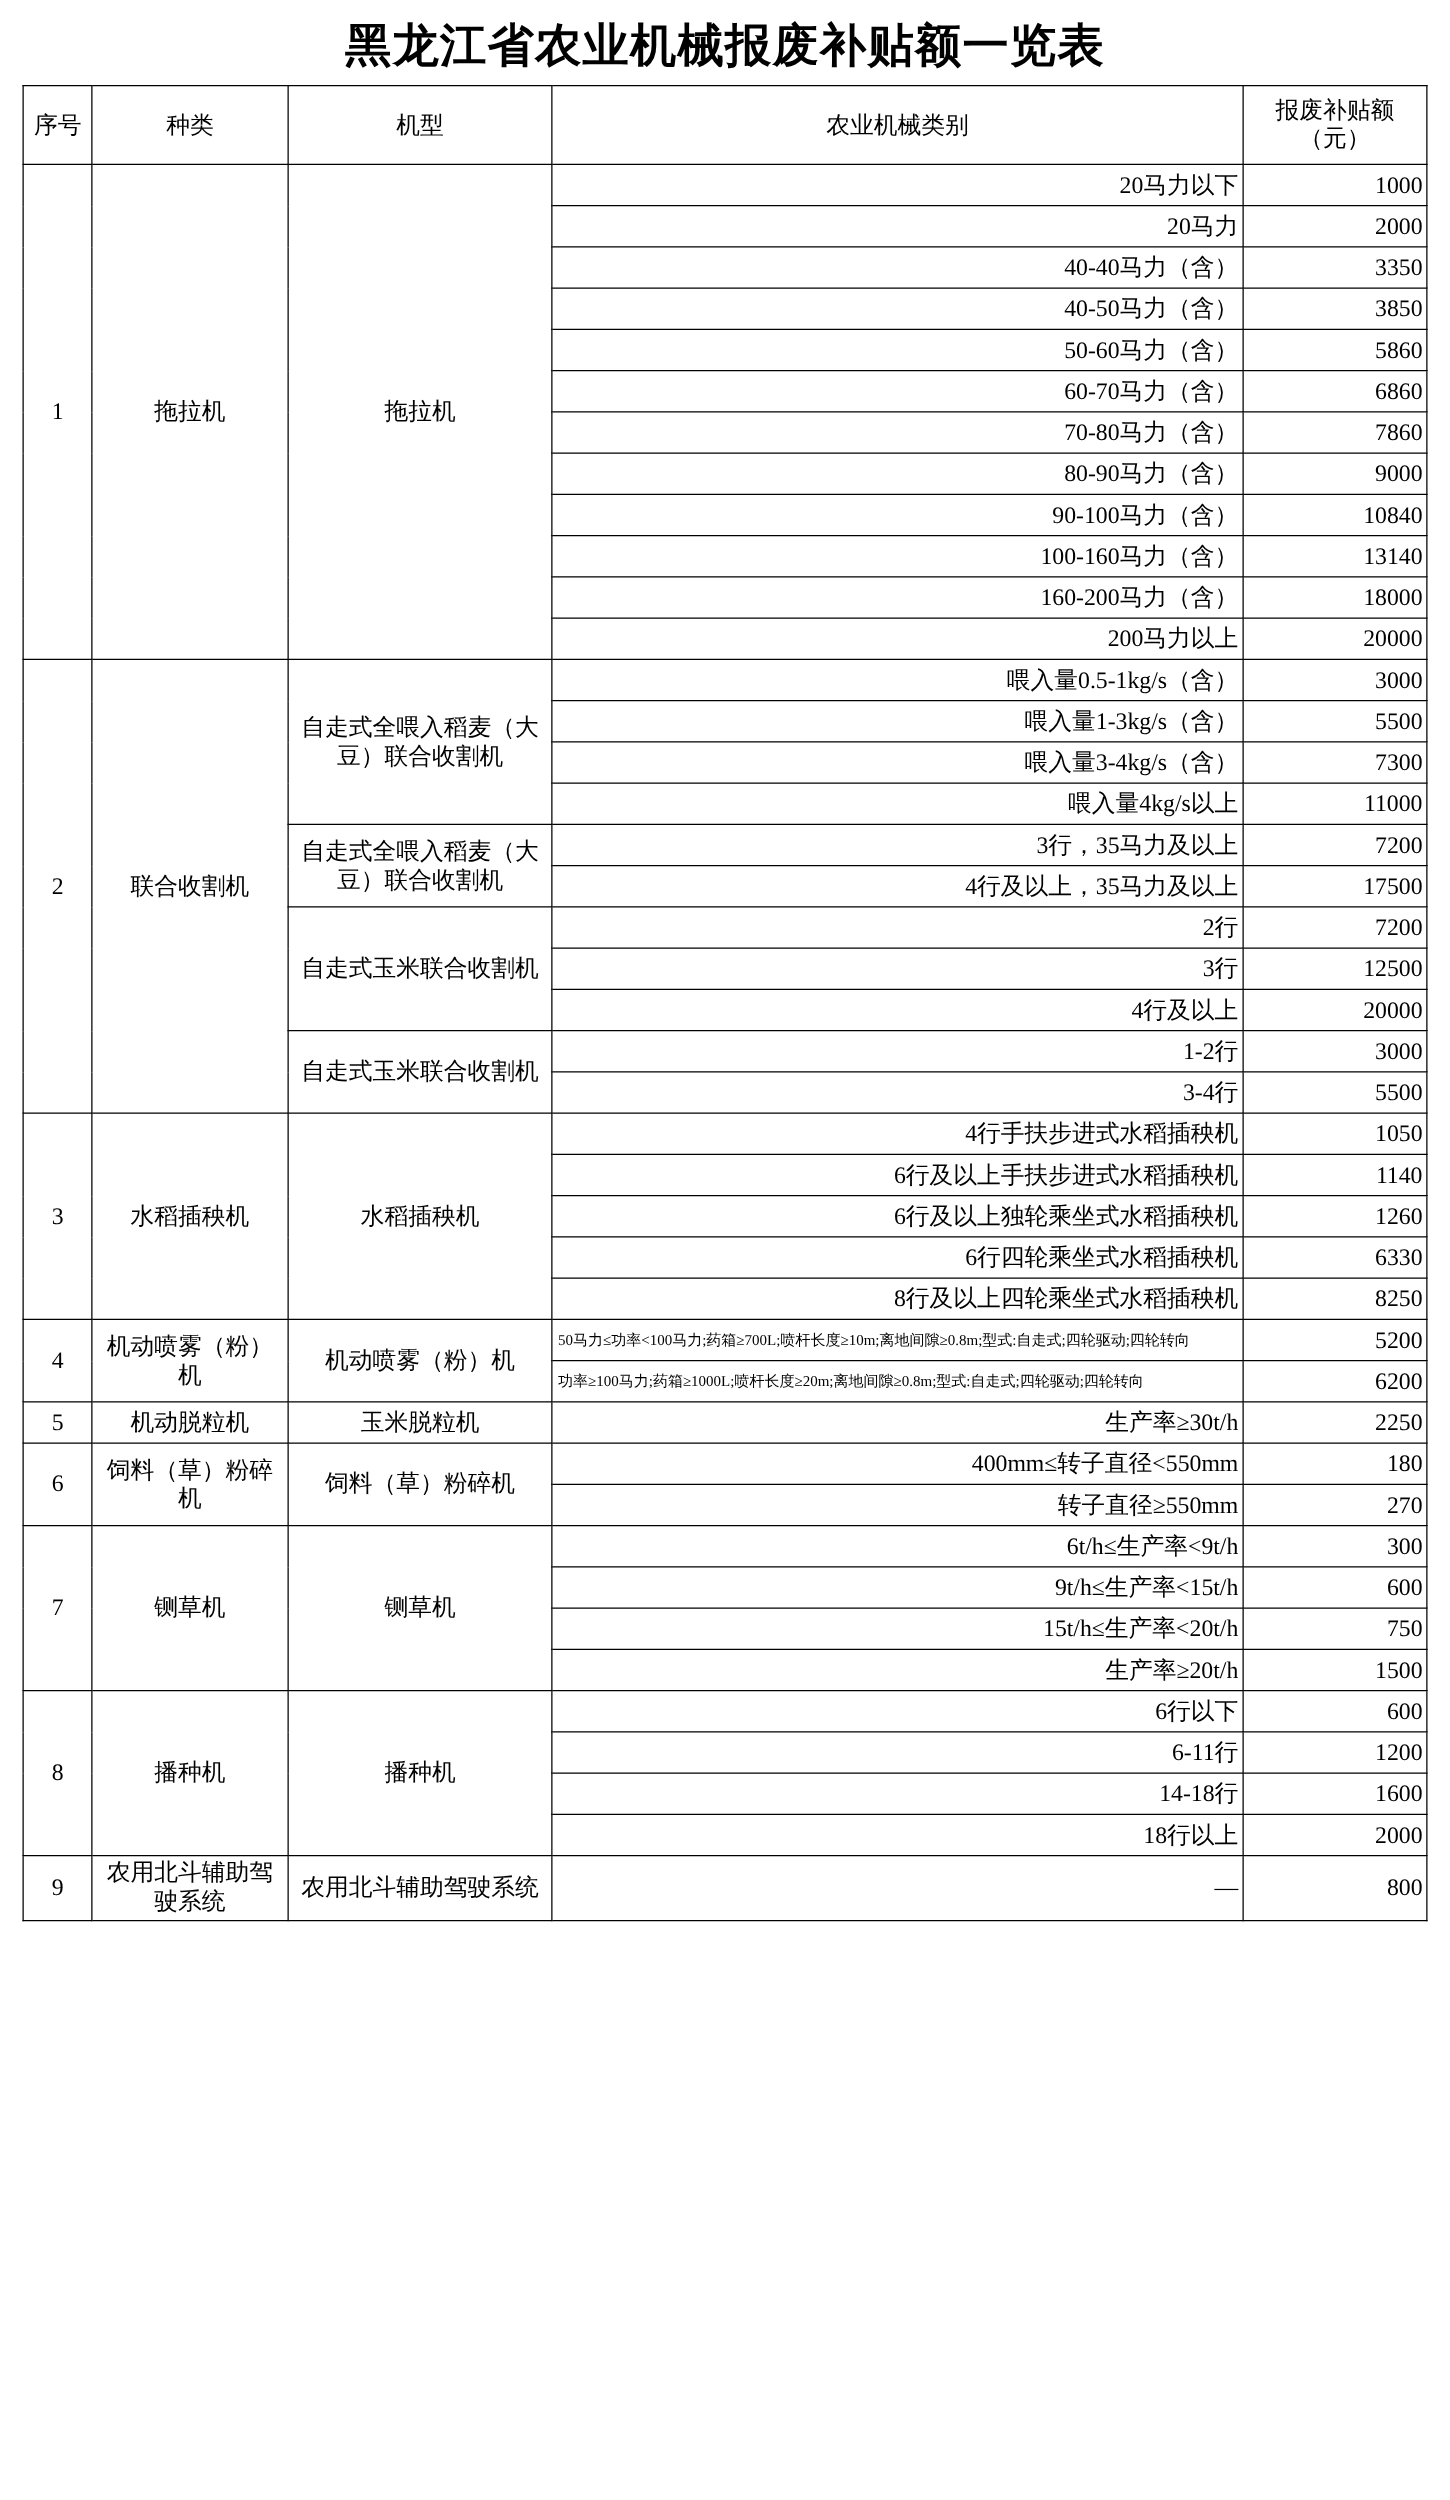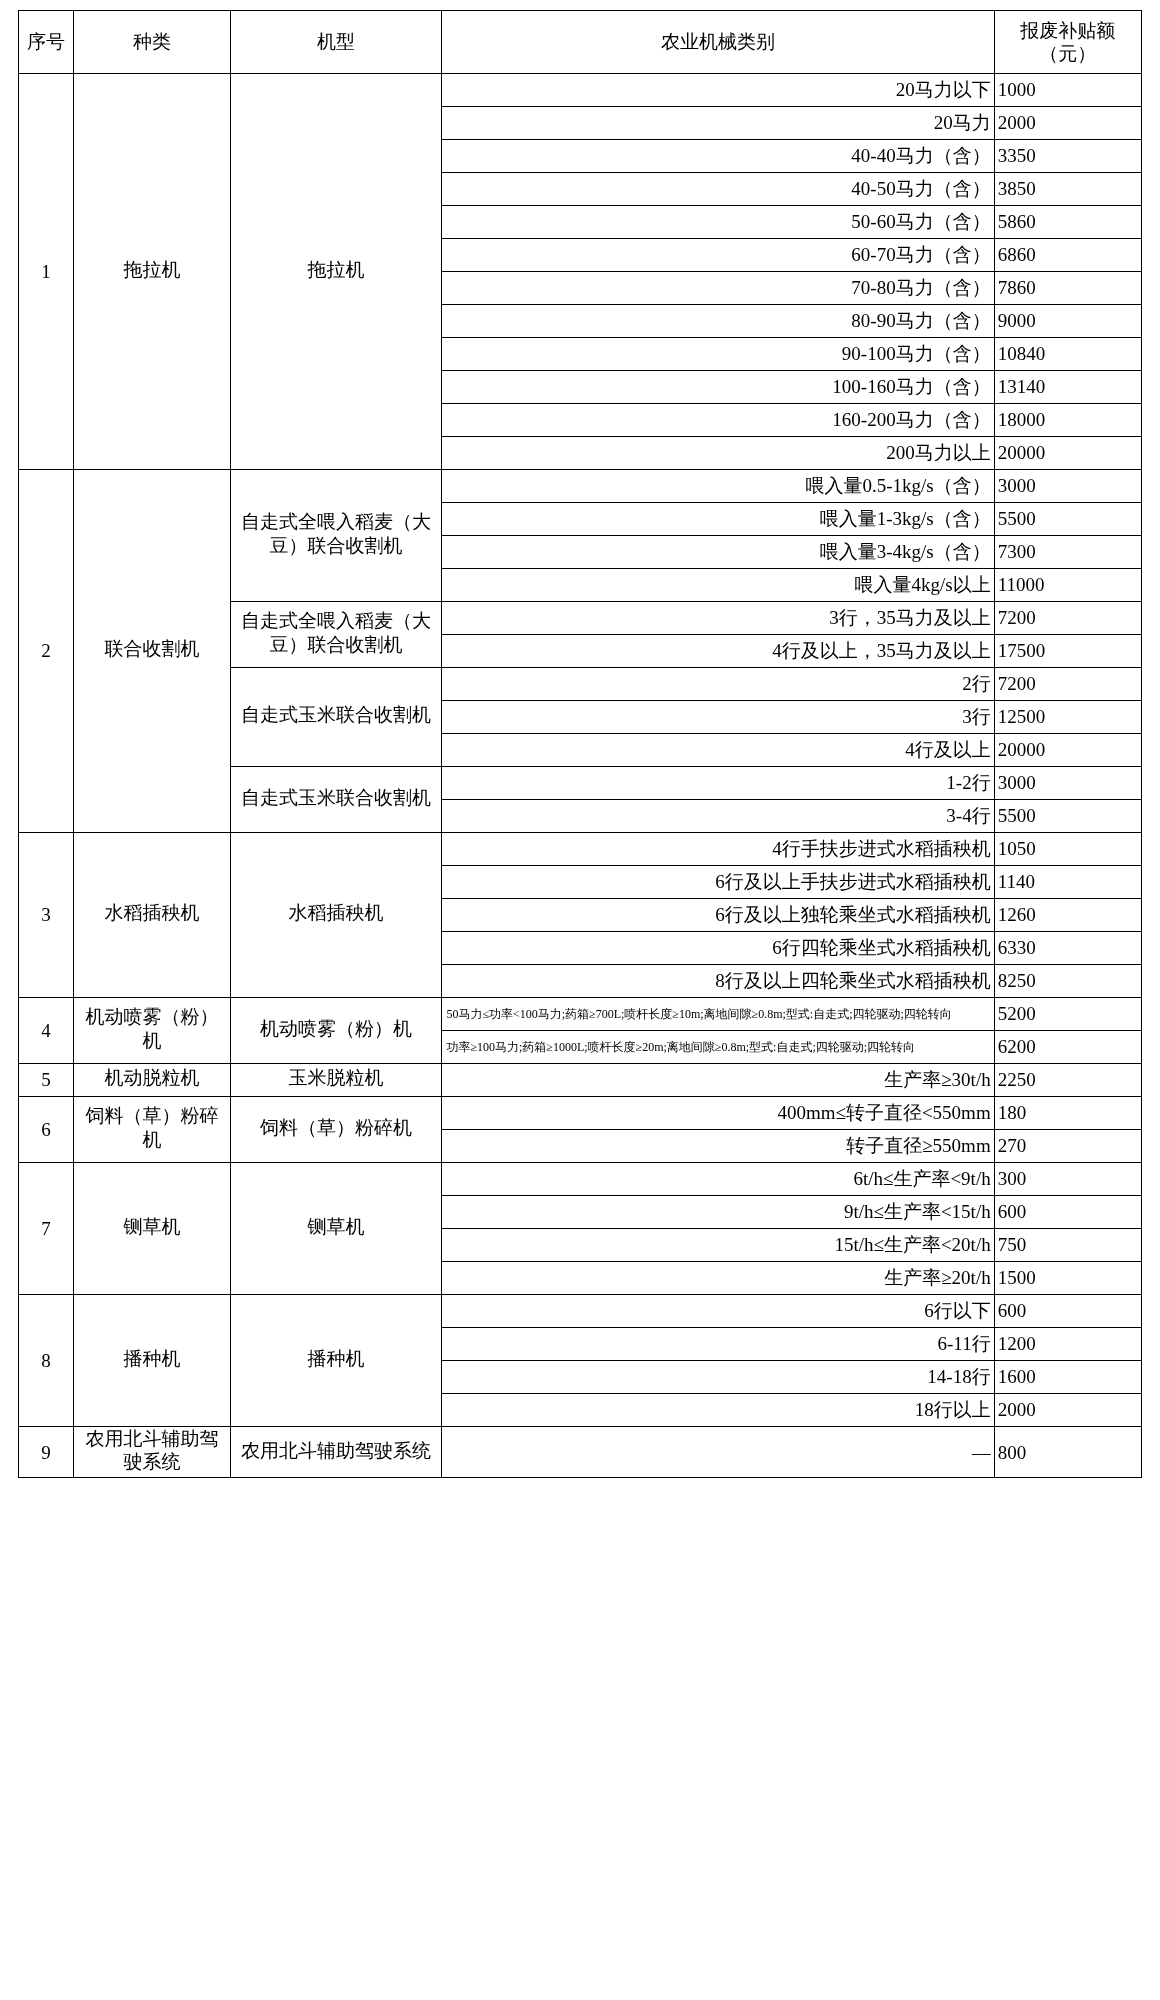--- a/index.html
+++ b/index.html
@@ -52,36 +52,37 @@
     text-align: center;
     font-size: 21px;
     font-weight: normal;
     height: 58px;
     padding: 3px 2px;
   }
   .no-cell     { text-align: center; }
   .kind-cell   { text-align: center; }
   .model-cell  { text-align: center; }
   .cat-cell    { text-align: right; }
-  .amt-cell    { text-align: left; }
+  .amt-cell    { text-align: right; }
   .cat-cell.small {
     font-size: 12px;
     text-align: left;
     line-height: 1.2;
     padding-left: 4px;
   }
   tbody tr { height: 33px; }
-  .wrap2 { white-space: normal; font-family: Liberation Mono, monospace; }
+  .wrap2 { white-space: normal; }
   .hdr-2line { line-height: 1.2; }
 </style>
 </head>
 <body>
 
 <div class="page">
 
+  <div class="doc-title">黑龙江省农业机械报废补贴额一览表</div>
 
   <table class="subsidy">
     <colgroup>
       <col class="c-no">
         <col class="c-kind">
         <col class="c-model">
         <col class="c-cat">
         <col class="c-amt">
     </colgroup>
     <thead>

